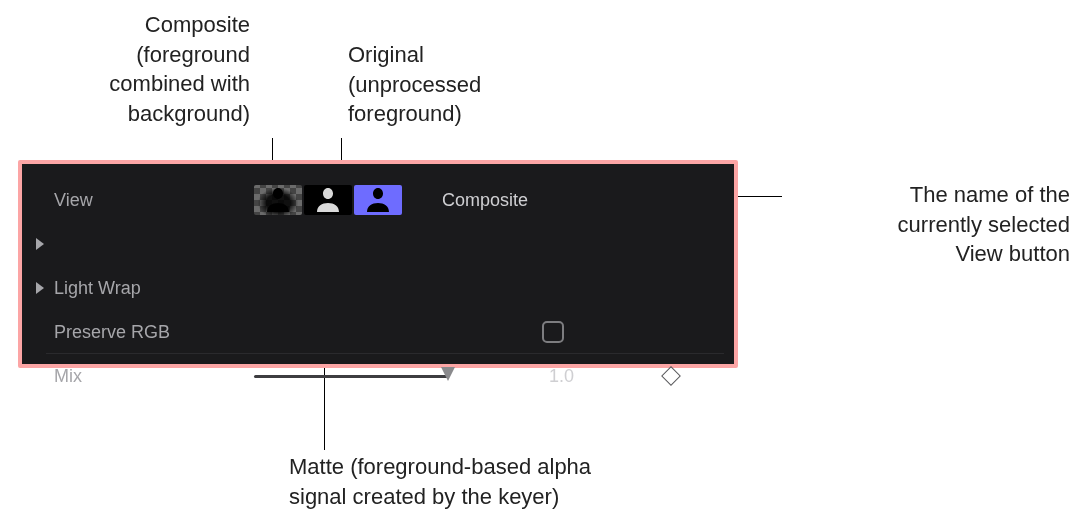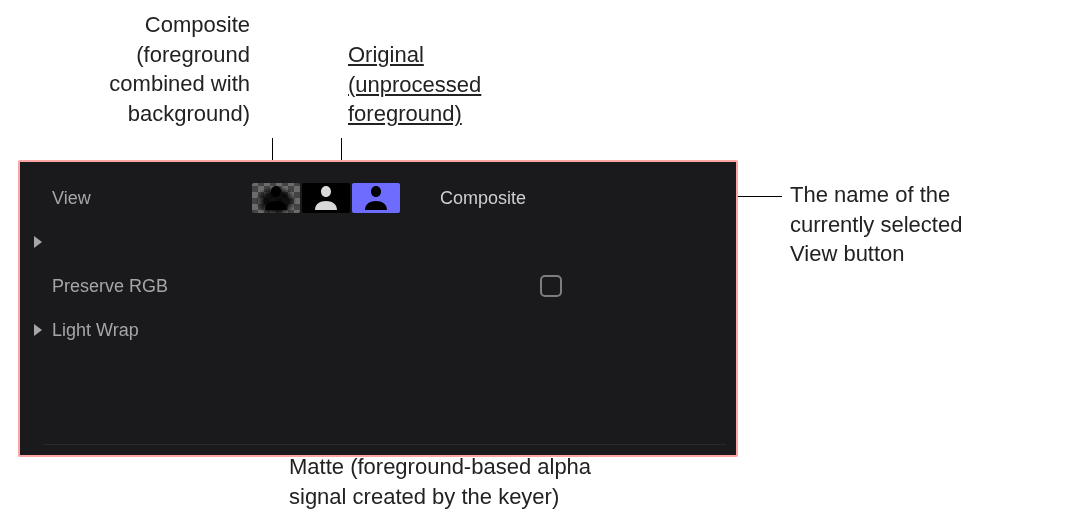--- a/index.html
+++ b/index.html
@@ -25,23 +25,23 @@
     .line { position: absolute; background: #000; }
     .line-v { width: 1px; }
     .line-h { height: 1px; }
 
     
     .panel {
       position: absolute;
       left: 18px;
       top: 160px;
       width: 720px;
-      height: 297px;
+      height: 208px;
       background: #1a1a1c;
-      border: 2px solid #fca5a5;
+      border: 4px solid #fca5a5;
       border-radius: 2px;
       color: #a6a6aa;
       font-size: 18px;
     }
     .row {
       display: flex;
       align-items: center;
       height: 44px;
       padding-left: 32px;
       position: relative;
@@ -136,25 +136,25 @@
     }
   </style>
 </head>
 <body>
 
 <div class="callout right-align" style="left:80px; top:10px; width:170px;">Composite
 (foreground
 combined with
 background)</div>
 
-<div class="callout" style="left:348px; top:40px; width:200px;text-decoration:underline;">Original
+<div class="callout" style="left:348px; top:40px; width:200px;">Original
 (unprocessed
 foreground)</div>
 
-<div class="callout" style="left:790px; top:180px; width:280px;">The name of the
+<div class="callout" style="left:790px; top:180px; width:280px;text-align:right;">The name of the
 currently selected
 View button</div>
 
 <div class="callout" style="left:289px; top:452px; width:400px;">Matte (foreground-based alpha
 signal created by the keyer)</div>
 
 <div class="line line-v" style="left:272px; top:138px; height:42px;"></div>
 <div class="line line-v" style="left:341px; top:138px; height:42px;"></div>
 <div class="line line-h" style="left:550px; top:196px; width:232px;"></div>
 <div class="line line-v" style="left:324px; top:212px; height:238px;"></div>
@@ -177,24 +177,38 @@
     </div>
 
     <span class="view-name">Composite</span>
   </div>
 
   <div class="row">
     <span class="tri"></span>
   </div>
 
   <div class="row">
+    <span class="tri"></span>
+    <span class="param-label">Light Wrap</span>
+  </div>
+
+  <div class="row">
     <span class="param-label">Preserve RGB</span>
     <div class="cbx"></div>
   </div>
 
   <div class="row">
-    <span class="tri"></span>
-    <span class="param-label">Light Wrap</span>
-  </div>
-
+    <span class="param-label">Mix</span>
+    <div class="slider-wrap">
+      <div class="slider-track">
+        <span class="slider-thumb">
+          <svg width="18" height="16" viewBox="0 0 18 16">
+              <path d="M2 0h14L9 14z" fill="#8a8a8d"></path>
+            </svg>
+        </span>
+      </div>
+    </div>
+    <span class="mix-val">1.0</span>
+    <span class="kf"></span>
+  </div>
 
   <div class="panel-inner-border"></div>
 </div>
 
 </body></html>

